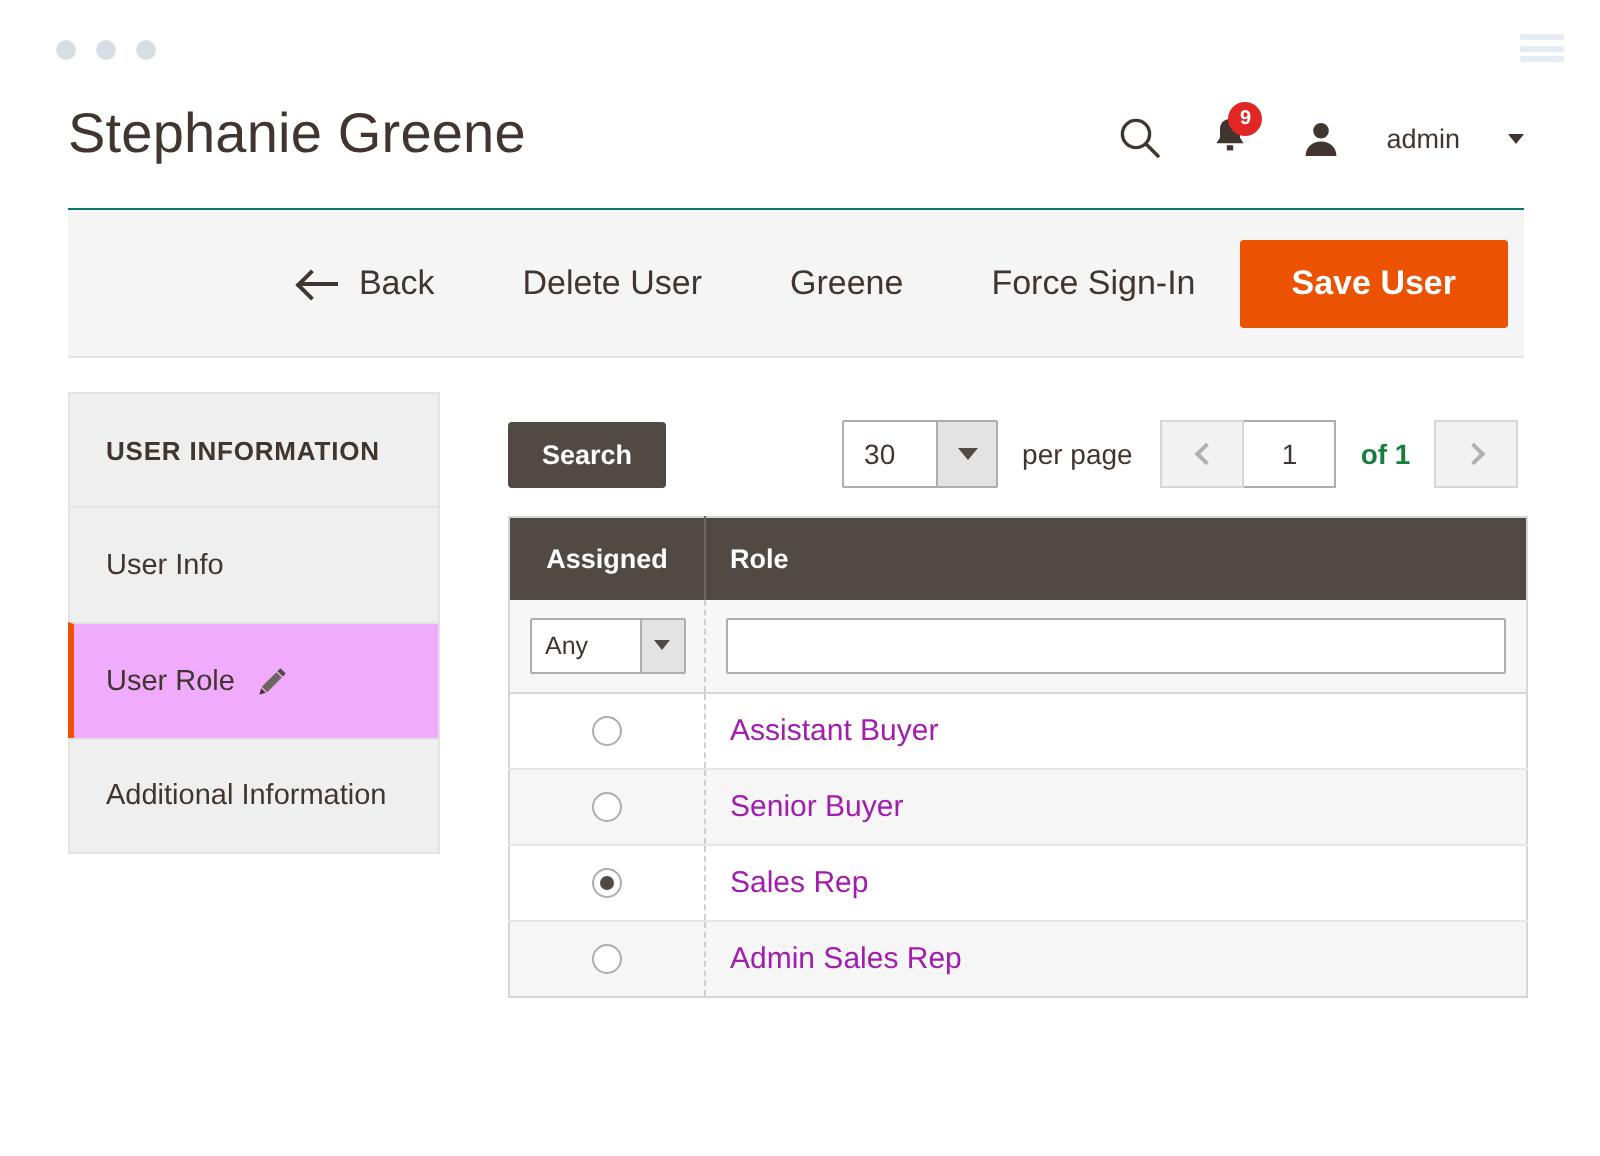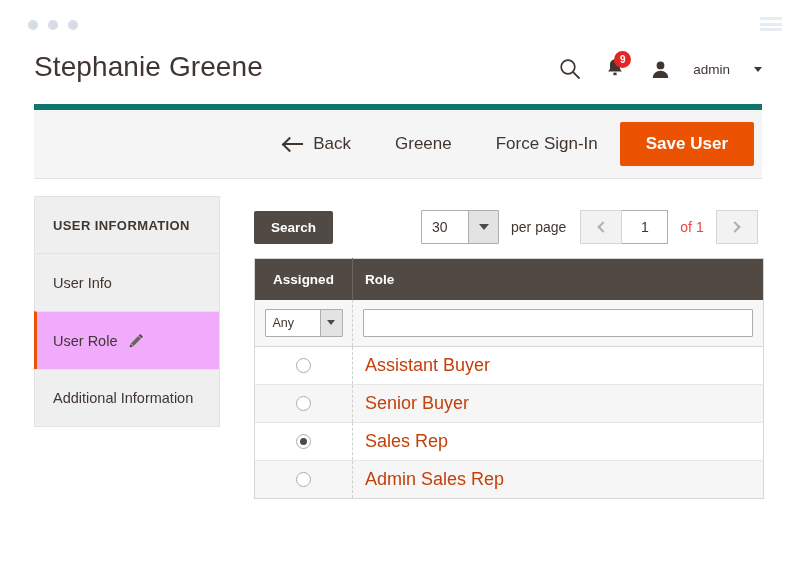--- a/index.html
+++ b/index.html
@@ -71,21 +71,21 @@
     border-top: 5.5px solid #41362f;
     margin-left: 1px;
   }
 
   
   .toolbar {
     position: absolute;
     left: 34px; top: 104px;
     width: 728px; height: 75px;
     background: #f5f5f5;
-    border-top: 6px solid #0f766e;
+    border-top: 1px solid #0f766e;
     border-bottom: 1px solid #e3e3e3;
     display: flex;
     align-items: center;
     justify-content: flex-end;
     padding-right: 0;
   }
   .tb-btn {
     background: none;
     border: none;
     font-family: "Liberation Sans", sans-serif;
@@ -266,22 +266,23 @@
     border: 1px solid #adadad;
     border-left: none;
     background: #ffffff;
     text-align: center;
     font-size: 14px;
     color: #41362f;
     font-family: "Liberation Sans", sans-serif;
   }
   .pg-of {
     font-size: 14px;
-    color: #ef4444;
+    color: #15803d;
     margin: 12px 12px;
+    font-weight: bold;
   }
 
   
   .grid {
     width: 510px;
     border-collapse: collapse;
     border: 1px solid #d6d6d6;
     table-layout: fixed;
   }
   .grid thead th {
@@ -343,22 +344,22 @@
     border: 1px solid #adadad;
     border-radius: 1px;
     background: #ffffff;
     padding: 0 8px;
     font-size: 13px;
     font-family: "Liberation Sans", sans-serif;
     color: #41362f;
   }
   .grid tbody tr.data-row td {
     height: 38px;
-    font-size: 18px;
-    color: #c2410c;
+    font-size: 15px;
+    color: #a21caf;
     padding: 0 12px;
     border-bottom: 1px solid #e6e6e6;
   }
   .grid tbody tr.data-row td.assigned-col {
     border-right: 1px dashed #cfcfcf;
     text-align: center;
     padding: 0;
   }
   .grid tbody tr.data-row.alt td { background: #f6f6f6; }
   .grid tbody tr.data-row:last-child td { border-bottom: none; }
@@ -422,20 +423,21 @@
       <span class="caret-down"></span>
     </span>
   </div>
 </div>
 
 <div class="toolbar">
   <button class="tb-btn">
     <span class="back-arrow"></span>
     <span>Back</span>
   </button>
+  <button class="tb-btn">Delete User</button>
   <button class="tb-btn">Greene</button>
   <button class="tb-btn">Force Sign-In</button>
   <button class="tb-primary">Save User</button>
 </div>
 
 <div class="sidebar">
   <div class="sb-head">USER INFORMATION</div>
   <div class="sb-item">
     <span>User Info</span>
   </div>

